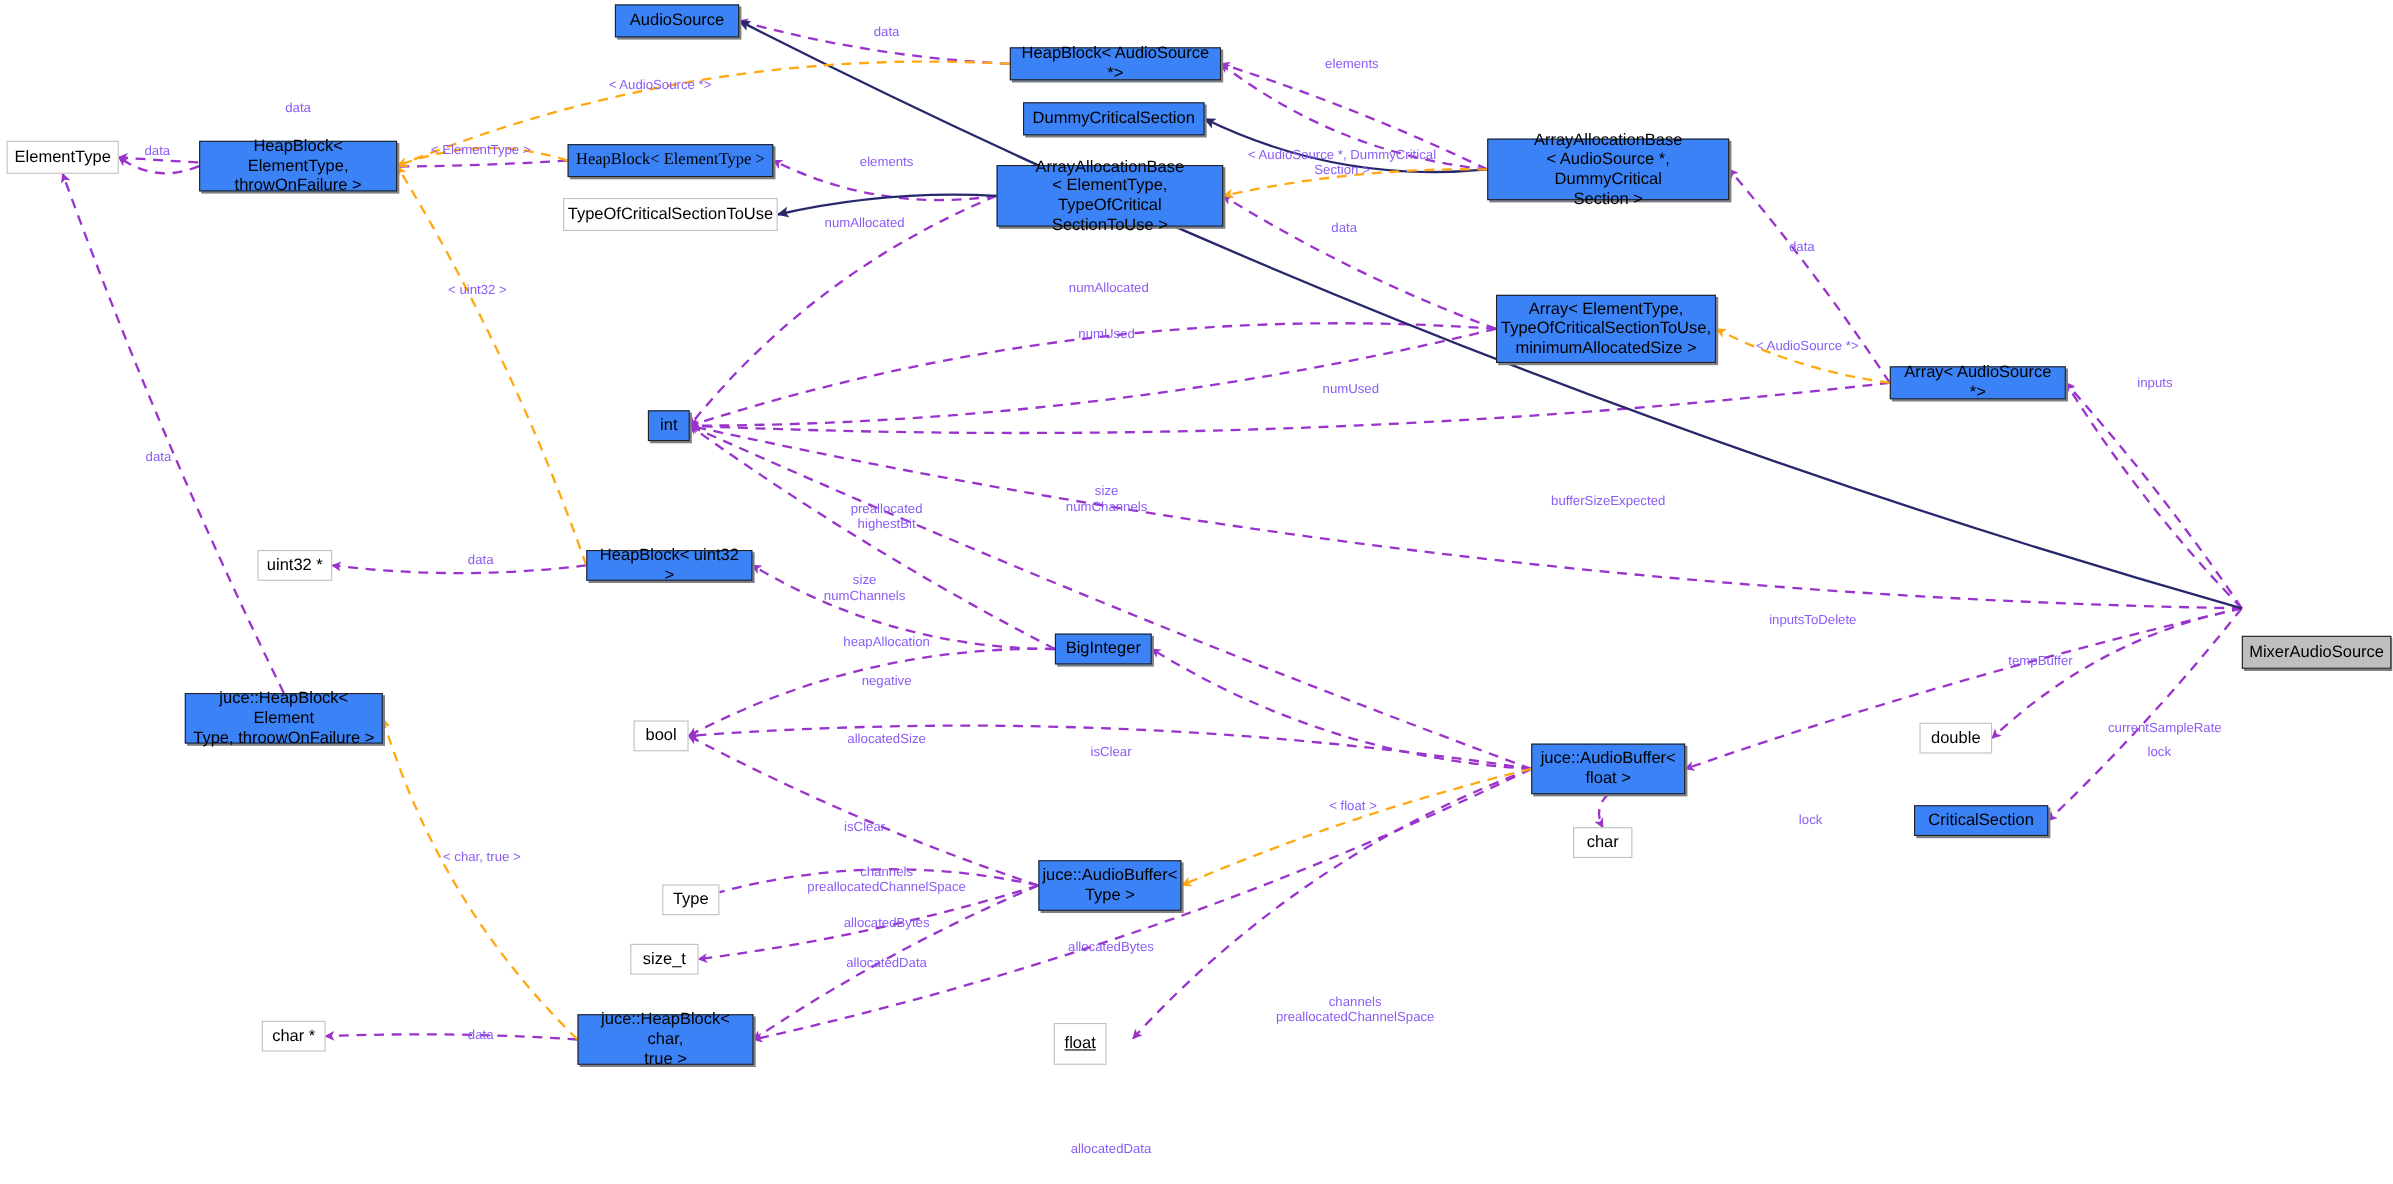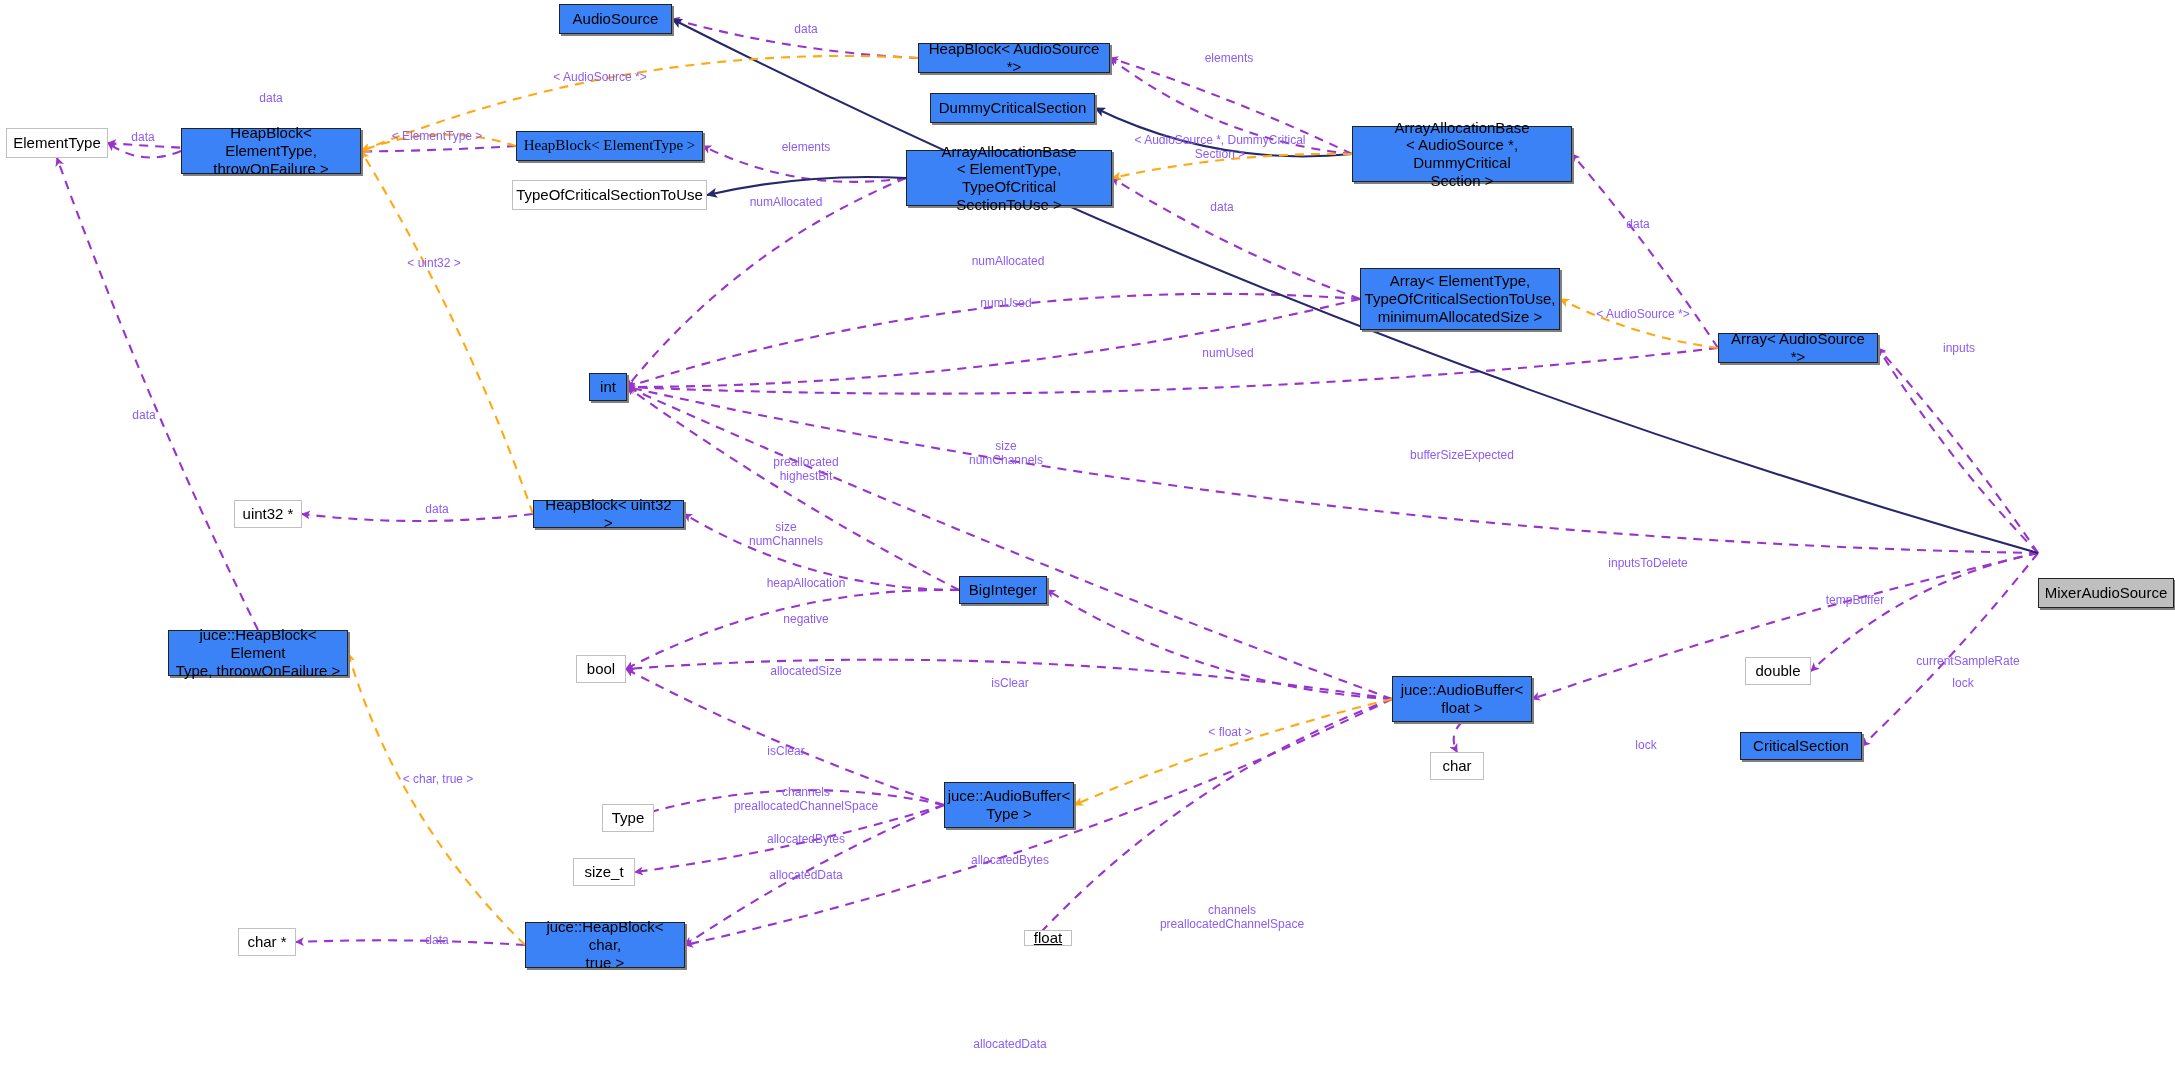--- a/index.html
+++ b/index.html
@@ -169,21 +169,21 @@
 float &gt;</div>
       <div class="node cls" style="left: 1740px; top: 732px; width: 122px; height: 28px;">CriticalSection</div>
       <div class="node plain" style="left: 1430px; top: 752px; width: 54px; height: 28px;">char</div>
       <div class="node cls" style="left: 944px; top: 782px; width: 130px; height: 46px;">juce::AudioBuffer&lt;
 Type &gt;</div>
       <div class="node plain" style="left: 578px; top: 804px; width: 52px; height: 28px; margin-left: 24px;">Type</div>
       <div class="node plain" style="left: 573px; top: 858px; width: 62px; height: 28px;">size_t</div>
       <div class="node plain" style="left: 238px; top: 928px; width: 58px; height: 28px;">char *</div>
       <div class="node cls" style="left: 525px; top: 922px; width: 160px; height: 46px;">juce::HeapBlock&lt; char,
 true &gt;</div>
-      <div class="node plain" style="left: 1024px; top: 930px; width: 48px; height: 16px; text-decoration: underline;">float</div>
+      <div class="node plain" style="left: 958px; top: 930px; width: 48px; height: 38px; text-decoration: underline;">float</div>
     </div>
   <div id="labels-root">
       <div class="elabel" style="left: 806px; top: 30px;">data</div>
       <div class="elabel" style="left: 1229px; top: 59px;">elements</div>
       <div class="elabel" style="left: 600px; top: 78px;">&lt; AudioSource *&gt;</div>
       <div class="elabel" style="left: 271px; top: 99px;">data</div>
       <div class="elabel" style="left: 143px; top: 138px;">data</div>
       <div class="elabel" style="left: 437px; top: 137px;">&lt; ElementType &gt;</div>
       <div class="elabel" style="left: 806px; top: 148px;">elements</div>
       <div class="elabel" style="left: 1220px; top: 148px;">&lt; AudioSource *, DummyCritical

